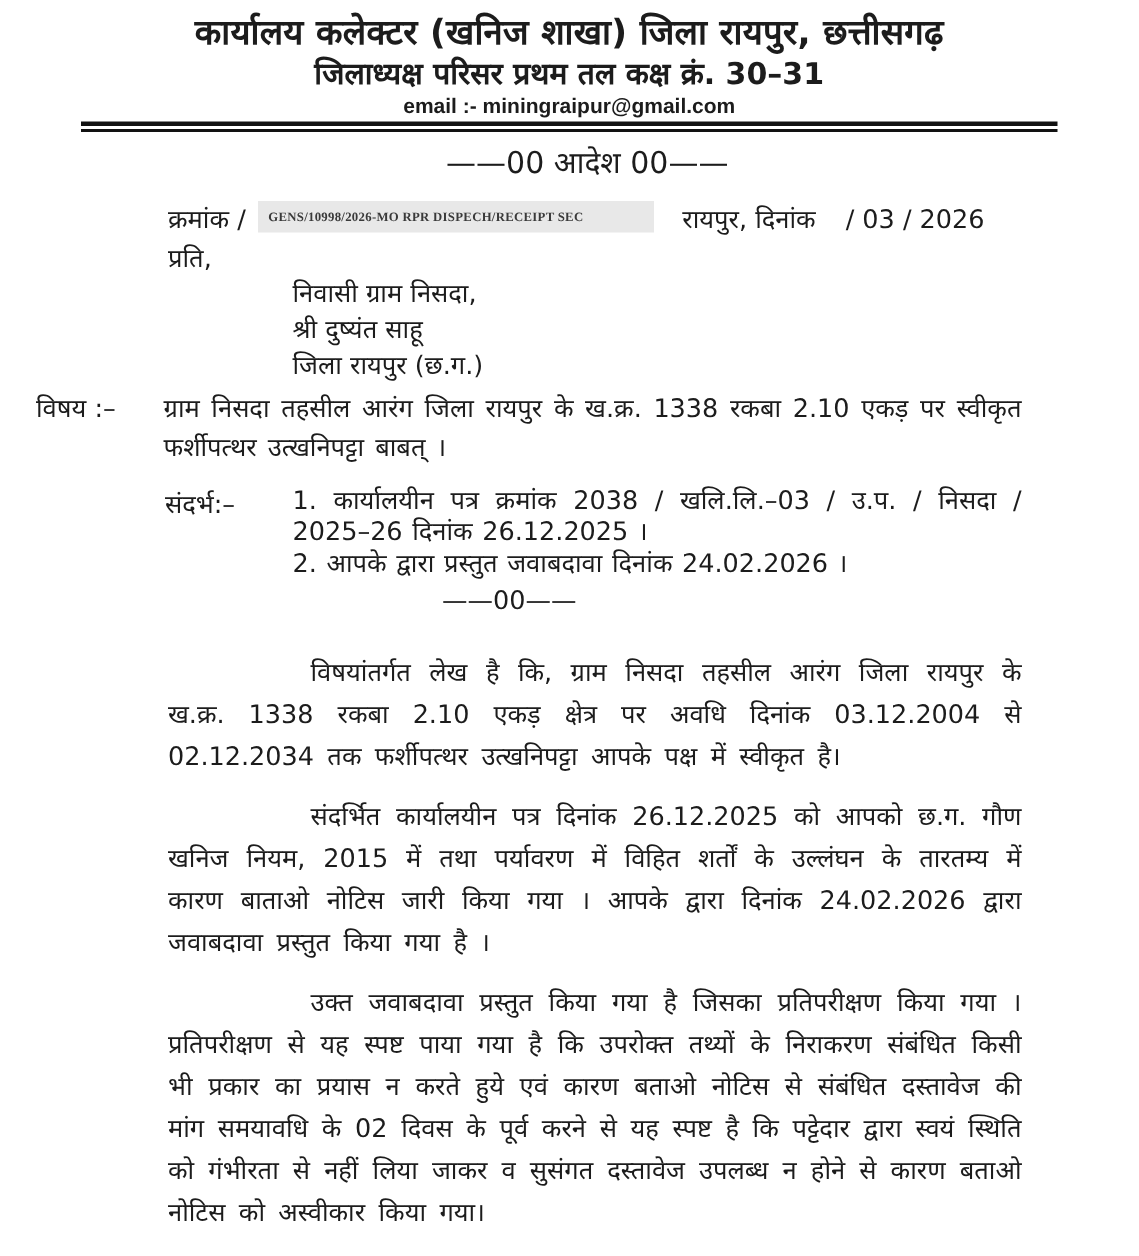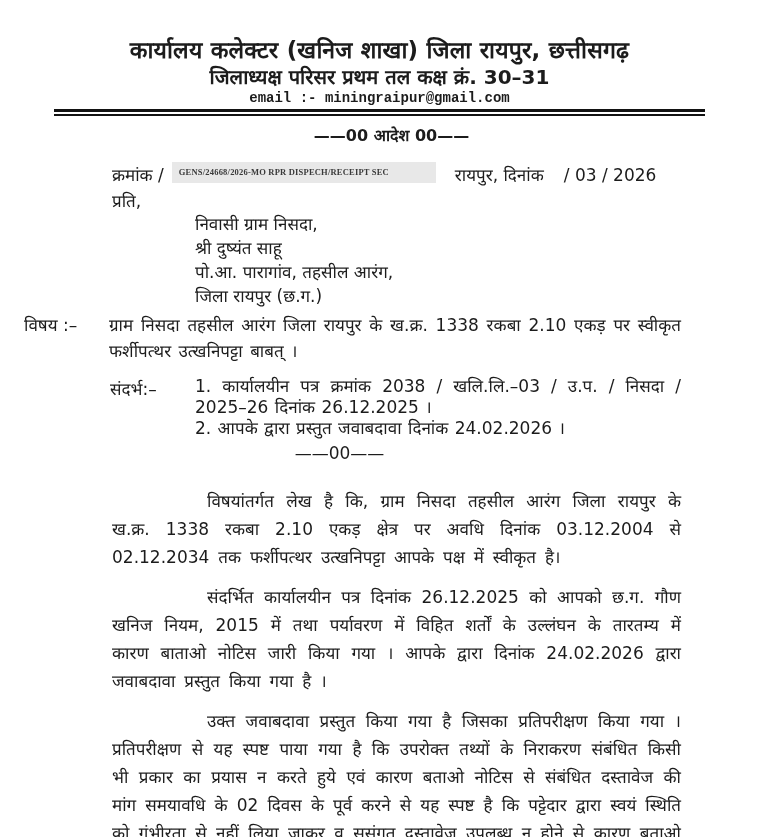--- a/index.html
+++ b/index.html
@@ -10,40 +10,39 @@
     font-family:"DejaVu Sans", sans-serif;
     overflow:hidden;
   }
   .page { width:759px; height:837px; padding-top:6px; position:relative; }
 
   
   .letter-header { text-align:center; }
   .office-title {
     font-size:23px; font-weight:bold; line-height:32px;
     letter-spacing:.2px;
-    margin-top:28px;
   }
   .office-address {
     font-size:20px; font-weight:bold; line-height:23px;
   }
   .office-email {
-    font-family:Liberation Mono, monospace;
+    font-family:Liberation Sans, sans-serif;
     font-size:14px; font-weight:bold; line-height:18px;
   }
   .header-rule {
     margin:2px 54px 0 54px;
     height:7px;
     border-top:3px solid #121212;
     border-bottom:2px solid #121212;
   }
 
   .order-heading {
     margin-top:8px;
     text-align:center;
-    font-size:16px; font-weight:bold; line-height:24px;padding-left:24px;
+    font-size:20px; font-weight:normal; line-height:24px;padding-left:24px;
   }
 
   
   .serial-row {
     margin:14px 70px 0 112px;
     display:flex; 
     font-size:17px; line-height:26px; white-space:nowrap;
   }
   .serial-label { flex:none; }
   .dispatch-stamp {
@@ -110,31 +109,30 @@
     <div class="office-title">कार्यालय कलेक्टर (खनिज शाखा) जिला रायपुर, छत्तीसगढ़</div>
     <div class="office-address">जिलाध्यक्ष परिसर प्रथम तल कक्ष क्रं. 30–31</div>
     <div class="office-email">email :- miningraipur@gmail.com</div>
     <div class="header-rule"></div>
   </div>
 
   <div class="order-heading">——00 आदेश 00——</div>
 
   <div class="serial-row">
     <span class="serial-label">क्रमांक /</span>
-    <span class="dispatch-stamp">GENS/24668/2026-MO RPR DISPECH/RECEIPT SEC</span>
+    <span class="dispatch-stamp">GENS/10998/2026-MO RPR DISPECH/RECEIPT SEC</span>
     <span class="place-date">रायपुर, दिनांक</span>
     <span class="date-value">/ 03 / 2026</span>
   </div>
 
   <div class="recipient-salutation">प्रति,</div>
 
   <div class="recipient-block">
     <div>निवासी ग्राम निसदा,</div>
     <div>श्री दुष्यंत साहू</div>
-    <div>पो.आ. पारागांव, तहसील आरंग,</div>
     <div>जिला रायपुर (छ.ग.)</div>
   </div>
 
   <div class="labelled-row subject-row">
     <span class="row-label">विषय :–</span>
     <span class="row-body">ग्राम निसदा तहसील आरंग जिला रायपुर के ख.क्र. 1338 रकबा 2.10 एकड़ पर स्वीकृत फर्शीपत्थर उत्खनिपट्टा बाबत् ।</span>
   </div>
 
   <div class="labelled-row reference-row">
     <span class="row-label">संदर्भ:–</span>

